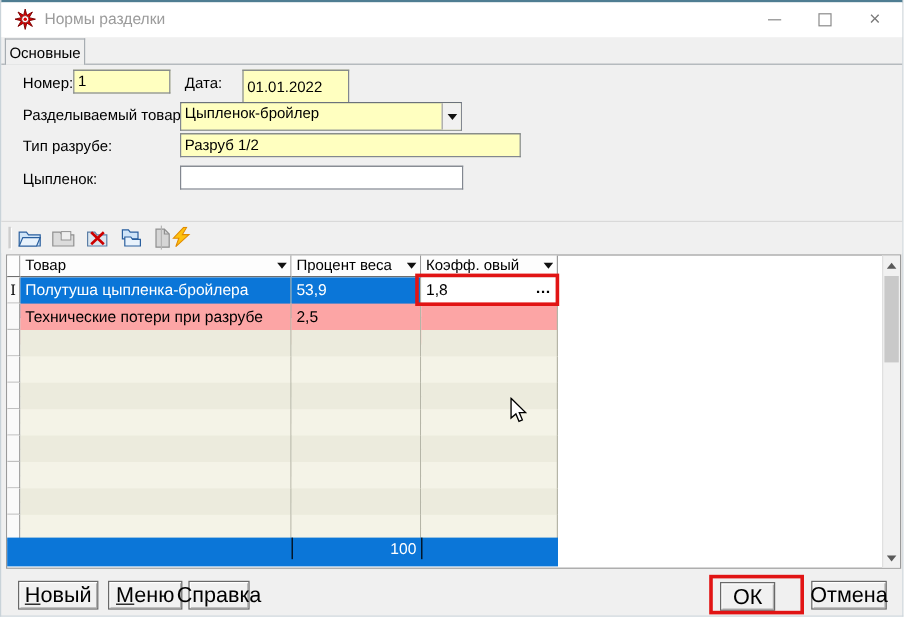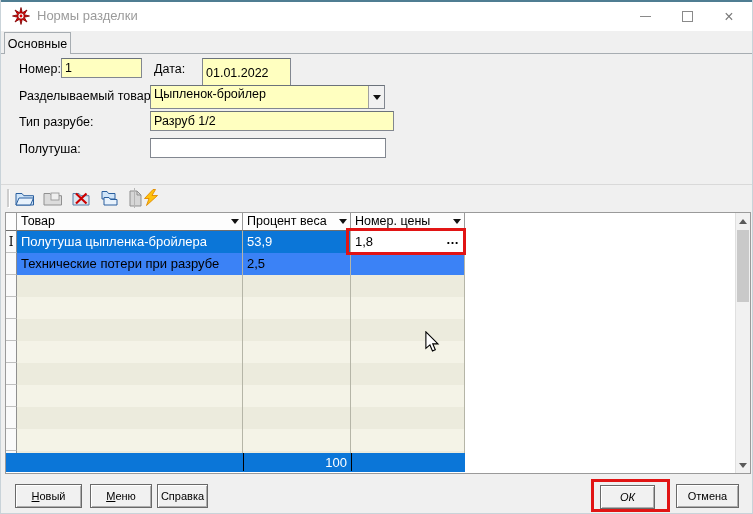--- a/index.html
+++ b/index.html
@@ -55,42 +55,42 @@
   .g-rows { position:absolute; left:0; top:18px; width:459px; height:224px; overflow:hidden; }
   .g-row { display:flex; height:22px; }
   .g-sel { width:11px; height:22px; background:#fafafa; border-right:1px solid #8f8f8f; border-bottom:1px solid #c0c0c0;
            display:flex; align-items:center; justify-content:center;
            font-family:"DejaVu Serif", serif; font-size:12px; }
   .g-c { height:34px; border-right:1px solid #b5b5a7; border-bottom:1px solid #cfcfc0;
          font-size:13px; padding:3px 4px 0 4px; white-space:nowrap; overflow:hidden; }
   .c1 { width:226px; } .c2 { width:108px; } .c3 { width:114px; position:relative; }
   .g-row.sel .c1, .g-row.sel .c2 { background:#0b76d8; color:#ffffff; border-bottom-color:#0b76d8; }
   .g-row.sel .c3 { background:#ffffff; }
-  .g-row.data .g-c { background:#3b82f6; }
+  .g-row.data .g-c { background:#fca5a5; }
   .g-row.sel .g-c.c1, .g-row.sel .g-c.c2 { background:#0b76d8; }
   .g-row.alt0 .g-c { background:#ecebdd; }
   .g-row.alt1 .g-c { background:#f4f3e7; }
   .dots { position:absolute; right:4px; top:1px; font-weight:bold; letter-spacing:1px; color:#000; }
-  .g-footer { position:absolute; left:0; bottom:1px; width:459px; height:19px; background:#0b76d8; }
+  .g-footer { position:absolute; left:0; bottom:1px; width:459px; height:24px; background:#0b76d8; }
   .g-footer .fsep1 { position:absolute; left:237px; top:0; width:1px; height:18px; background:#000; }
   .g-footer .fsep2 { position:absolute; left:345px; top:0; width:1px; height:18px; background:#000; }
   .g-footer .ftotal { position:absolute; left:238px; top:2px; width:103px; text-align:right; color:#fff; font-size:13px; }
 
   
   .vscroll { position:absolute; right:0; top:0; width:15px; height:260px; background:#f1f1f1; border-left:1px solid #e0e0e0; }
   .vs-up, .vs-down { position:absolute; left:0; width:14px; height:16px; display:flex; align-items:center; justify-content:center; }
   .vs-up { top:0; } .vs-down { bottom:0; }
   .tri-up-sm { width:0; height:0; border-left:4px solid transparent; border-right:4px solid transparent; border-bottom:5px solid #5a5a5a; }
   .tri-down-sm { width:0; height:0; border-left:4px solid transparent; border-right:4px solid transparent; border-top:5px solid #5a5a5a; }
   .vs-thumb { position:absolute; left:1px; top:17px; width:12px; height:72px; background:#c9c9c9; }
 
   
   .btn { position:absolute; height:24px; background:#f1f1f1; border:1px solid #696969;
          box-shadow:inset 1px 1px 0 #ffffff, inset -1px -1px 0 #aeaeae;
-         display:flex; align-items:center; justify-content:center; font-size:11px; }
+         display:flex; align-items:center; justify-content:center; font-size:18px; }
 
   
   .red-rect { position:absolute; border:3px solid #e11414; background:transparent; }
   .cursor { position:absolute; left:423px; top:331px; width:16px; height:22px; }
 </style>
 </head>
 <body>
 
 <div id="window">
   <div class="top-edge"></div>
@@ -125,23 +125,23 @@
 
   <span class="label" style="left:18px; top:89px;">Разделываемый товар:</span>
   <div class="combo" style="left:149px; top:85px; width:235px; height:24px;">
     <span class="ctext">Цыпленок-бройлер</span>
     <div class="cbtn">
         <div class="tri-down"></div>
       </div>
   </div>
 
   <span class="label" style="left:18px; top:115px;">Тип разрубе:</span>
-  <input class="field" style="left: 149px; top: 111px; width: 244px; height: 20px;" value="Разруб 1/2">
-
-  <span class="label" style="left:18px; top:142px;">Полутуша:</span>
+  <input class="field" style="left: 149px; top: 111px; width: 284px; height: 20px;" value="Разруб 1/2">
+
+  <span class="label" style="left:18px; top:142px;">Цыпленок:</span>
   <input class="field white" style="left: 149px; top: 138px; width: 236px; height: 20px;" value="">
 
   <div class="tb-topline"></div>
   <div class="toolbar">
     <div class="grip"></div>
 
     <div class="tbtn" style="left:11px;">
       <svg width="20" height="17" viewBox="0 0 20 17">
         <path d="M1,3.5 h6 l1.8,2.2 H18.5 V15 H1 Z" fill="#cfe4f8" stroke="#2a5f9e" stroke-width="1"></path>
         <path d="M1,15 L4,8 H18.5 L15.5,15 Z" fill="#e8f2fc" stroke="#2a5f9e" stroke-width="1"></path>
@@ -177,21 +177,21 @@
         <polygon points="11,0.5 2.5,9.5 7,9.5 4.5,16.5 15.5,6.5 10,6.5 13.5,0.5" fill="#ffc20e" stroke="#e08a00" stroke-width="0.9"></polygon>
       </svg>
     </div>
   </div>
 
   <div class="grid">
     <div class="g-header">
       <div class="h-cell" style="width:11px; padding:0;"></div>
       <div class="h-cell c1"><span>Товар</span><div class="tri-down"></div></div>
       <div class="h-cell c2"><span>Процент веса</span><div class="tri-down"></div></div>
-      <div class="h-cell c3"><span>Номер. цены</span><div class="tri-down"></div></div>
+      <div class="h-cell c3"><span>Коэфф. овый</span><div class="tri-down"></div></div>
     </div>
 
     <div class="g-rows" id="gridRows">
       <div class="g-row sel">
         <div class="g-sel">
             <span>I</span>
           </div>
         <div class="g-c c1">Полутуша цыпленка-бройлера</div>
         <div class="g-c c2">53,9</div>
         <div class="g-c c3">
@@ -281,21 +281,21 @@
 
   <div class="btn" style="left:14px; top:484px; width:67px;">
       <span><u>Н</u>овый</span>
     </div>
   <div class="btn" style="left:89px; top:484px; width:62px;">
       <span><u>М</u>еню</span>
     </div>
   <div class="btn" style="left:156px; top:484px; width:51px;">
       <span>Справка</span>
     </div>
-  <div class="btn" style="left:599px; top:485px; width:55px;font-style:italic;">
+  <div class="btn" style="left:599px; top:485px; width:46px;">
       <span>ОК</span>
     </div>
   <div class="btn" style="left:675px; top:484px; width:63px;text-align:center;">
       <span>Отмена</span>
     </div>
 
   <div class="red-rect" style="left:345px; top:228px; width:120px; height:27px;"></div>
   <div class="red-rect" style="left:590px; top:479px; width:79px; height:33px;"></div>
 
   <svg class="cursor" viewBox="0 0 12 18">

